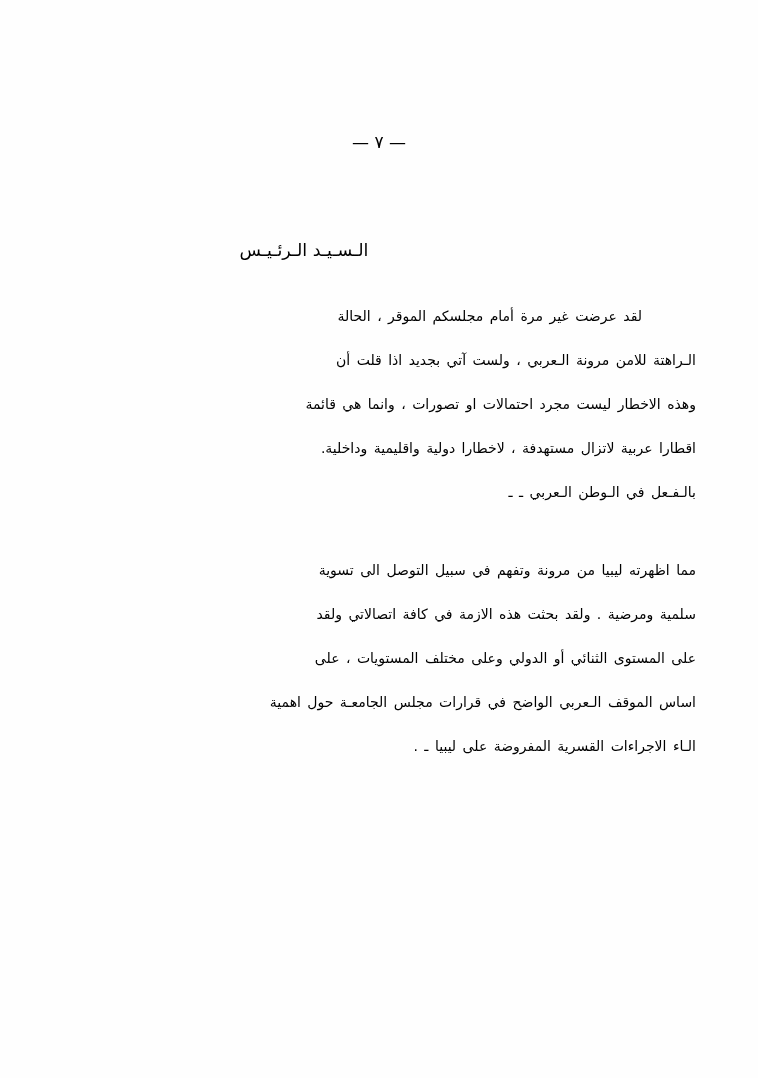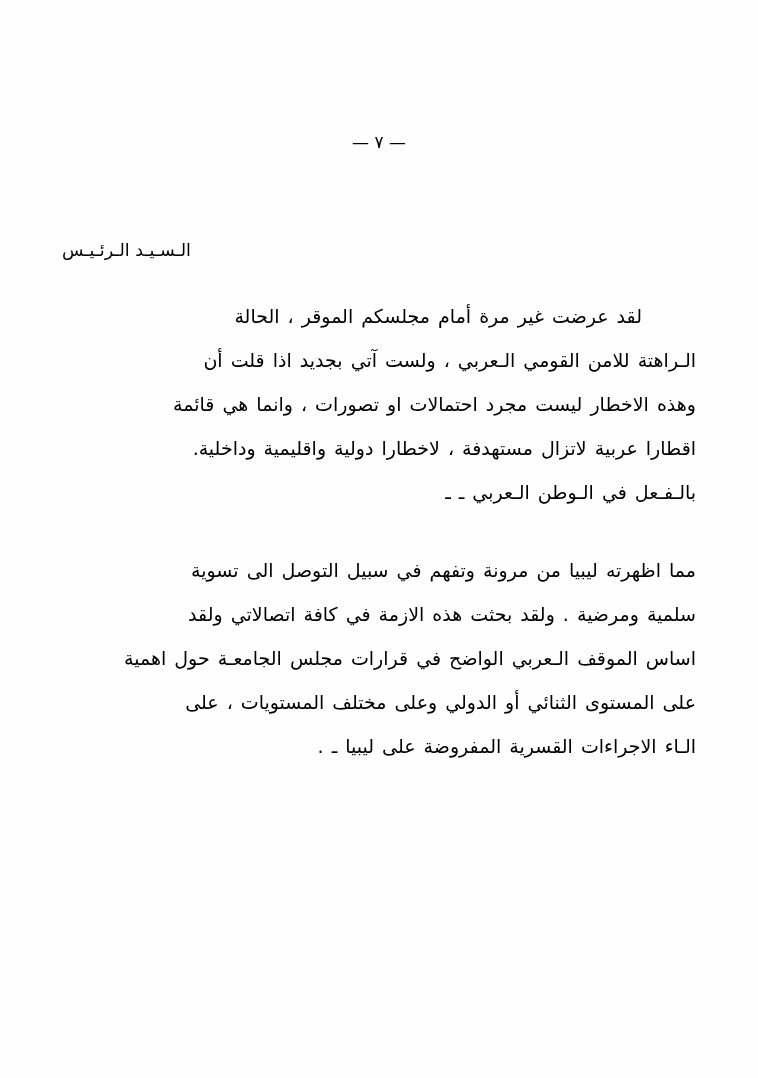--- a/index.html
+++ b/index.html
@@ -30,36 +30,36 @@
     letter-spacing: 2px;
     font-family: "DejaVu Sans", sans-serif;
   }
   .content {
     position: absolute;
     top: 240px;
     left: 62px;
     right: 62px;
   }
   .salutation {
-    text-align: left;
+    text-align: center;
     font-size: 17.5px;
     letter-spacing: 1.2px;
     margin: 0 0 34px 0;
     padding-right: 0;
     direction: rtl;
   }
   .salutation-inner {
     display: inline-block;
     margin-right: 150px;
   }
   p.para {
     direction: rtl;
     text-align: justify;
     text-align-last: right;
-    font-size: 19px;
+    font-size: 14px;
     line-height: 44px;
     letter-spacing: 0.4px;
     margin: 0 0 34px 0;
     word-spacing: 2px;
   }
   p.para:last-child {
     margin-bottom: 0;
   }
   .indent {
     display: inline-block;
@@ -83,28 +83,28 @@
   <div class="page-number">— ٧ —</div>
 
   <div class="content">
 
     <div class="salutation">
       <span class="salutation-inner">الـسـيـد الـرئـيـس</span>
     </div>
 
     <p class="para">
       <span class="line"><span class="indent"></span><span>لقد عرضت  غير مرة أمام مجلسكم الموقر ،   الحالة</span></span>
-      <span class="line">الـراهتة للامن القومي الـعربي ،    ولست آتي بجديد اذا  قلت أن</span>
+      <span class="line">الـراهتة للامن مرونة الـعربي ،    ولست آتي بجديد اذا  قلت أن</span>
       <span class="line">وهذه الاخطار ليست مجرد احتمالات او تصورات ، وانما  هي قائمة</span>
       <span class="line">اقطارا عربية لاتزال مستهدفة ،   لاخطارا دولية  واقليمية وداخلية.</span>
       <span class="end-line offset-1">بالـفـعل في الـوطن الـعربي ـ ـ</span>
     </p>
 
     <p class="para">
       <span class="line">مما اظهرته ليبيا من مرونة وتفهم في سبيل التوصل الى تسوية</span>
       <span class="line">سلمية ومرضية .  ولقد بحثت هذه الازمة في كافة اتصالاتي ولقد</span>
+      <span class="line">على   المستوى الثنائي أو الدولي وعلى مختلف المستويات ،  على</span>
       <span class="line">اساس الموقف الـعربي الواضح في قرارات مجلس الجامعـة حول اهمية</span>
-      <span class="line">على   المستوى الثنائي أو الدولي وعلى مختلف المستويات ،  على</span>
       <span class="end-line offset-1">الـاء الاجراءات القسرية المفروضة على ليبيا ـ .</span>
     </p>
 
   </div>
 </div>
 
 </body></html>

